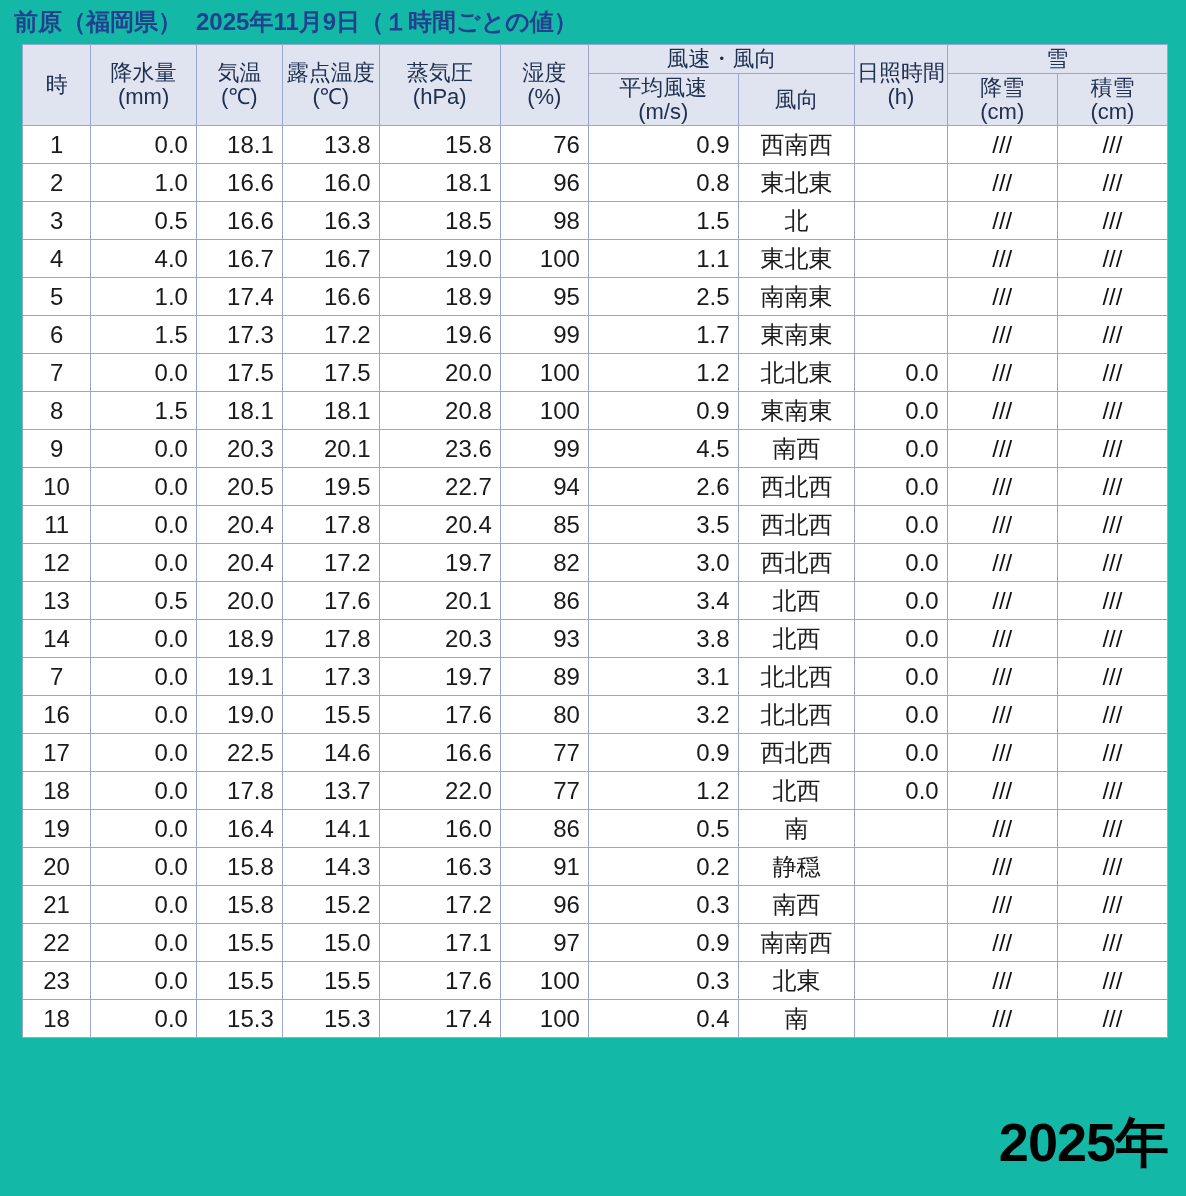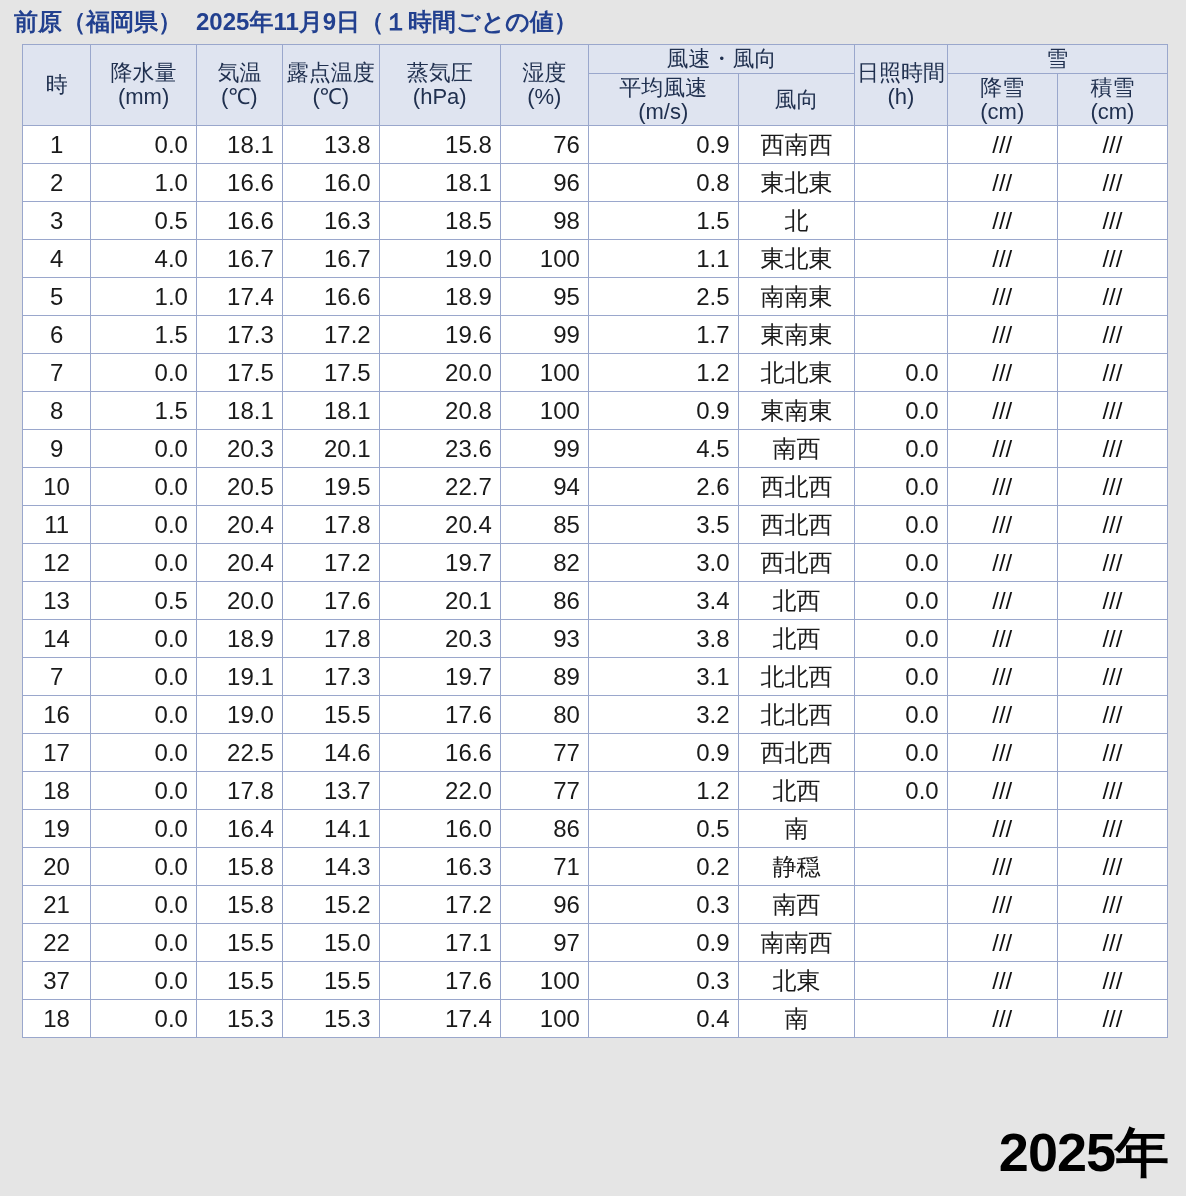--- a/index.html
+++ b/index.html
@@ -6,21 +6,21 @@
   html, body {
     margin: 0; padding: 0;
     width: 1186px; height: 1196px;
     background: #ffffff;
     font-family: "Liberation Sans", sans-serif;
     overflow: hidden;
   }
   #page {
     position: relative;
     width: 1186px; height: 1196px;
-    background: #e5e5e5;
+    background: #14b8a6;
   }
   #title {
     position: absolute;
     left: 14px; top: 6px;
     font-size: 24px;
     font-weight: bold;
     color: #22408f;
     white-space: nowrap;
     letter-spacing: 0px;
   }
@@ -54,21 +54,21 @@
     font-size: 24px;
   }
   td.num { text-align: right; padding-right: 8px; }
   td.ctr { text-align: center; }
   td.hour { text-align: center; }
   .unit { display: block; font-size: 22px; }
   .snowmark { color: #111; }
   #stamp {
     position: absolute;
     right: 18px;
-    bottom: 6px;
+    bottom: 16px;
     font-size: 54px;
     font-weight: bold;
     color: #000000;
     letter-spacing: -1px;
     font-family: "Liberation Sans", sans-serif;
   }
   
   col.c-hour { width: 62px; }
   col.c-prec { width: 96px; }
   col.c-temp { width: 78px; }
@@ -397,21 +397,21 @@
           <td class="num"></td>
           <td class="ctr snowmark">///</td>
           <td class="ctr snowmark">///</td>
         </tr>
         <tr>
           <td class="hour">20</td>
           <td class="num">0.0</td>
           <td class="num">15.8</td>
           <td class="num">14.3</td>
           <td class="num">16.3</td>
-          <td class="num">71</td>
+          <td class="num">91</td>
           <td class="num">0.2</td>
           <td class="ctr">静穏</td>
           <td class="num"></td>
           <td class="ctr snowmark">///</td>
           <td class="ctr snowmark">///</td>
         </tr>
         <tr>
           <td class="hour">21</td>
           <td class="num">0.0</td>
           <td class="num">15.8</td>
@@ -431,21 +431,21 @@
           <td class="num">15.0</td>
           <td class="num">17.1</td>
           <td class="num">97</td>
           <td class="num">0.9</td>
           <td class="ctr">南南西</td>
           <td class="num"></td>
           <td class="ctr snowmark">///</td>
           <td class="ctr snowmark">///</td>
         </tr>
         <tr>
-          <td class="hour">37</td>
+          <td class="hour">23</td>
           <td class="num">0.0</td>
           <td class="num">15.5</td>
           <td class="num">15.5</td>
           <td class="num">17.6</td>
           <td class="num">100</td>
           <td class="num">0.3</td>
           <td class="ctr">北東</td>
           <td class="num"></td>
           <td class="ctr snowmark">///</td>
           <td class="ctr snowmark">///</td>

